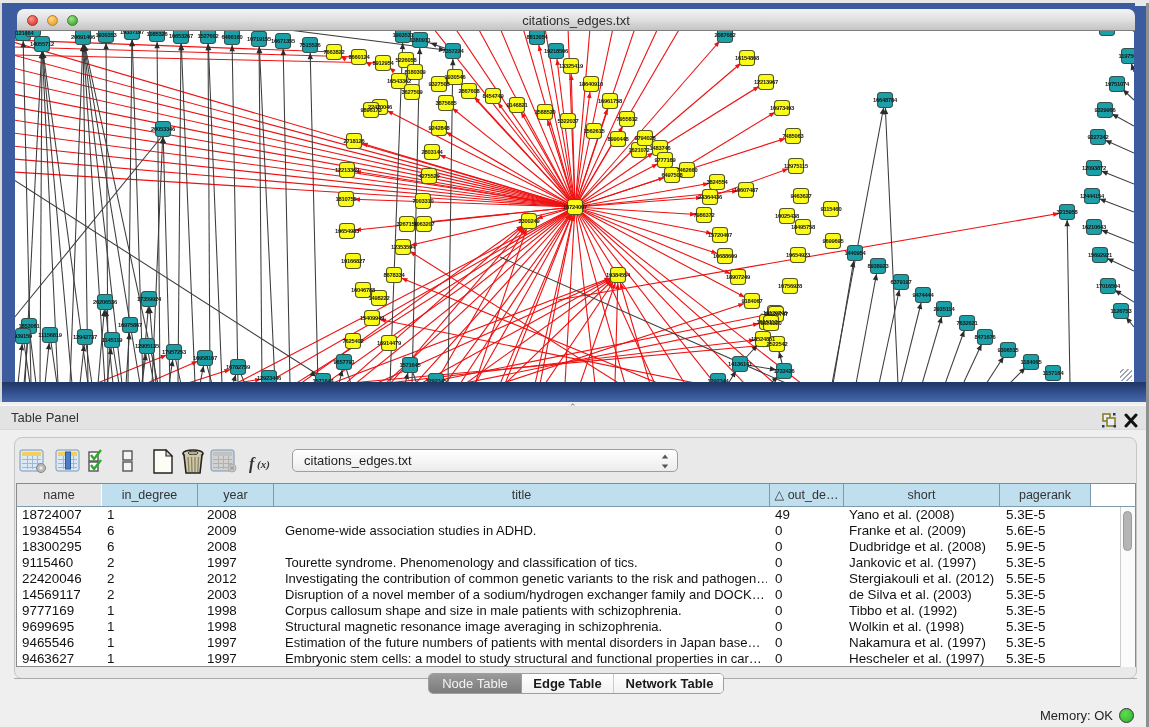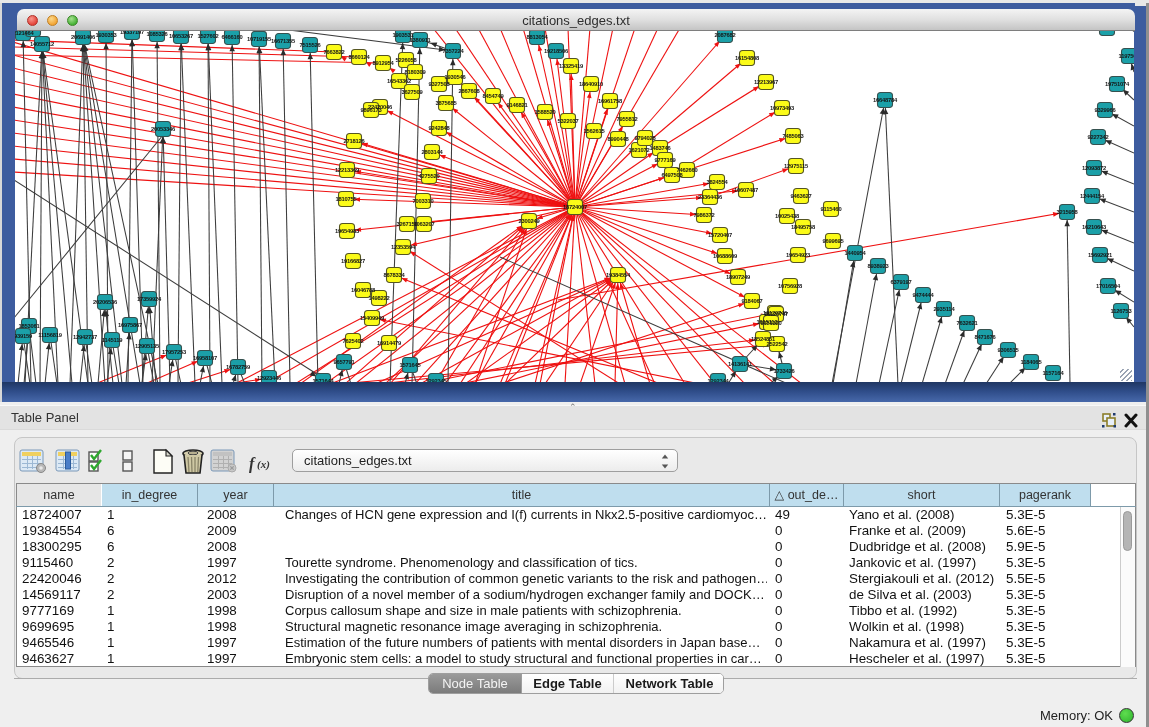--- a/index.html
+++ b/index.html
@@ -817,29 +817,29 @@
   <div class="hcell" style="left:274px;width:496px">title</div>
   <div class="hcell" style="left:770px;width:74px">△ out_de…</div>
   <div class="hcell" style="left:844px;width:156px">short</div>
   <div class="hcell" style="left:1000px;width:91px">pagerank</div>
   <div id="hdrline"></div>
   <div style="position:relative">
         <div class="trow" style="top:104px">
 <span style="left:22px">18724007</span>
           <span style="left:107px">1</span>
 <span style="left:207px">2008</span>
-          <span style="left:285px;width:482px;overflow:hidden;font-size:13px">Changes of HCN gene expression and I(f) currents in Nkx2.5‑positive cardiomyoc…</span>
 <span style="left:775px">49</span>
           <span style="left:849px">Yano et al. (2008)</span>
 <span style="left:1006px">5.3E‑5</span>
         </div>
 <div class="trow" style="top:120px">
 <span style="left:22px">19384554</span>
           <span style="left:107px">6</span>
 <span style="left:207px">2009</span>
+          <span style="left:285px;width:482px;overflow:hidden;font-size:13px">Genome‑wide association studies in ADHD.</span>
 <span style="left:775px">0</span>
           <span style="left:849px">Franke et al. (2009)</span>
 <span style="left:1006px">5.6E‑5</span>
         </div>
 <div class="trow" style="top:136px">
 <span style="left:22px">18300295</span>
           <span style="left:107px">6</span>
 <span style="left:207px">2008</span>
 <span style="left:775px">0</span>
           <span style="left:849px">Dudbridge et al. (2008)</span>

